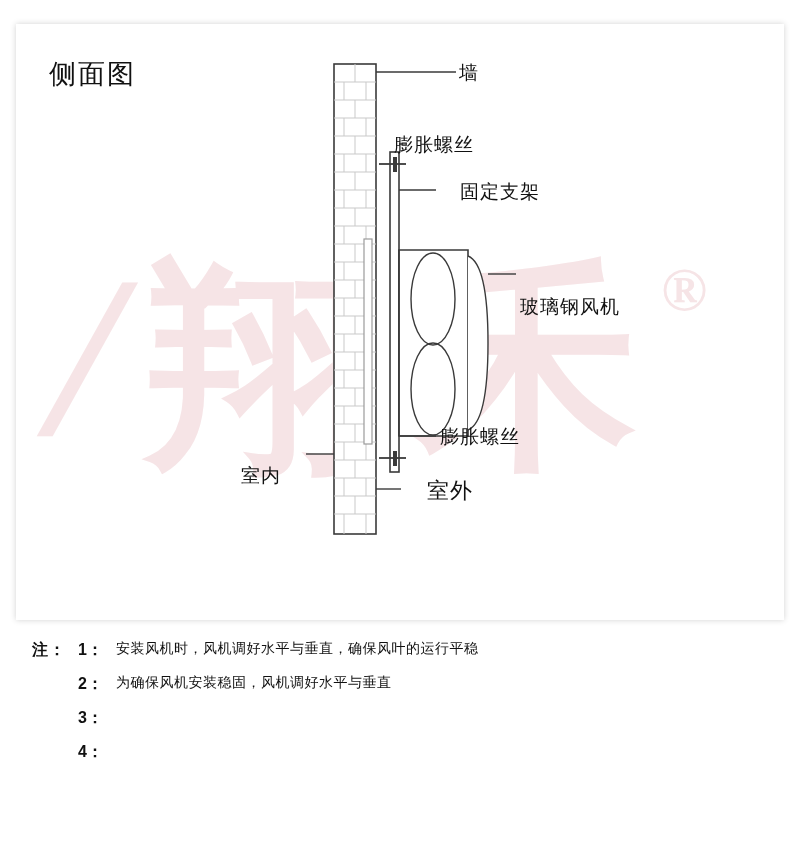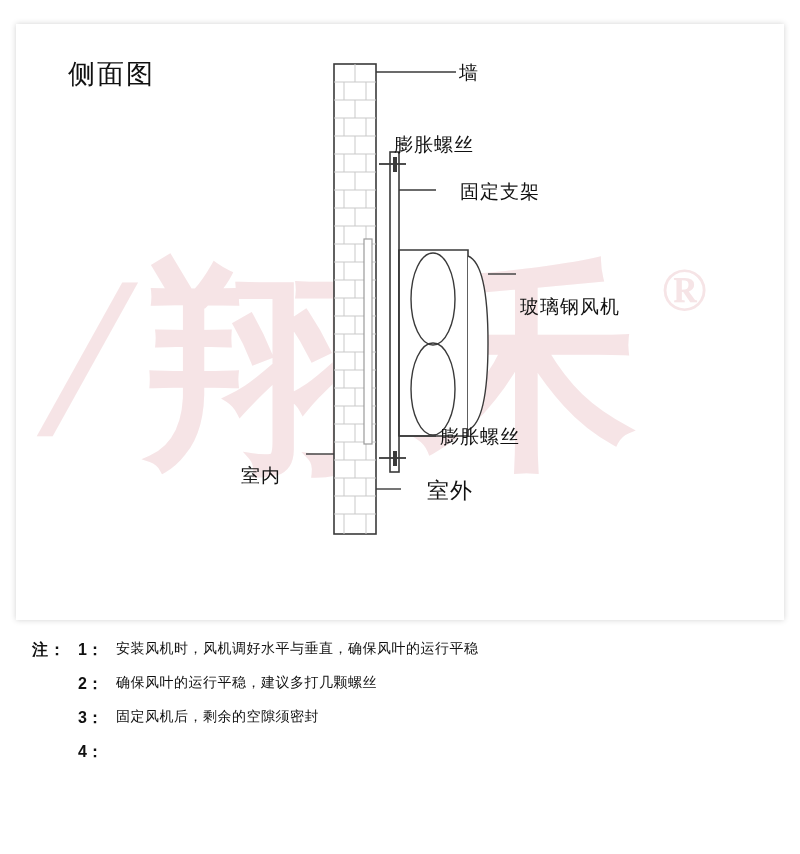--- a/index.html
+++ b/index.html
@@ -41,21 +41,21 @@
   .wm-text {
     position: absolute;
     font-family: "Liberation Serif", serif;
     font-weight: bold;
     color: #f6e4e6;
     letter-spacing: 6px;
   }
 
   #panel-title {
     position: absolute;
-    left: 52px;
+    left: 33px;
     top: 32px;
     font-size: 27px;
     letter-spacing: 2px;
     color: #111;
     font-family: "Liberation Sans", sans-serif;
   }
 
   #svg-diagram {
     position: absolute;
     left: 0;
@@ -264,22 +264,21 @@
 
 <div id="notes">
   <div id="notes-head">注：</div>
 
   <div class="note-row">
     <span class="note-num">1：</span>
     <span class="note-text">安装风机时，风机调好水平与垂直，确保风叶的运行平稳</span>
   </div>
   <div class="note-row">
     <span class="note-num">2：</span>
-    <span class="note-text">确保风叶的运行平稳，建议多打几颗螺丝</span>
+    <span class="note-text">为确保风机安装稳固，风机调好水平与垂直</span>
   </div>
   <div class="note-row">
     <span class="note-num">3：</span>
-    <span class="note-text">固定风机后，剩余的空隙须密封</span>
   </div>
   <div class="note-row">
     <span class="note-num">4：</span>
   </div>
 </div>
 
 </body></html>

